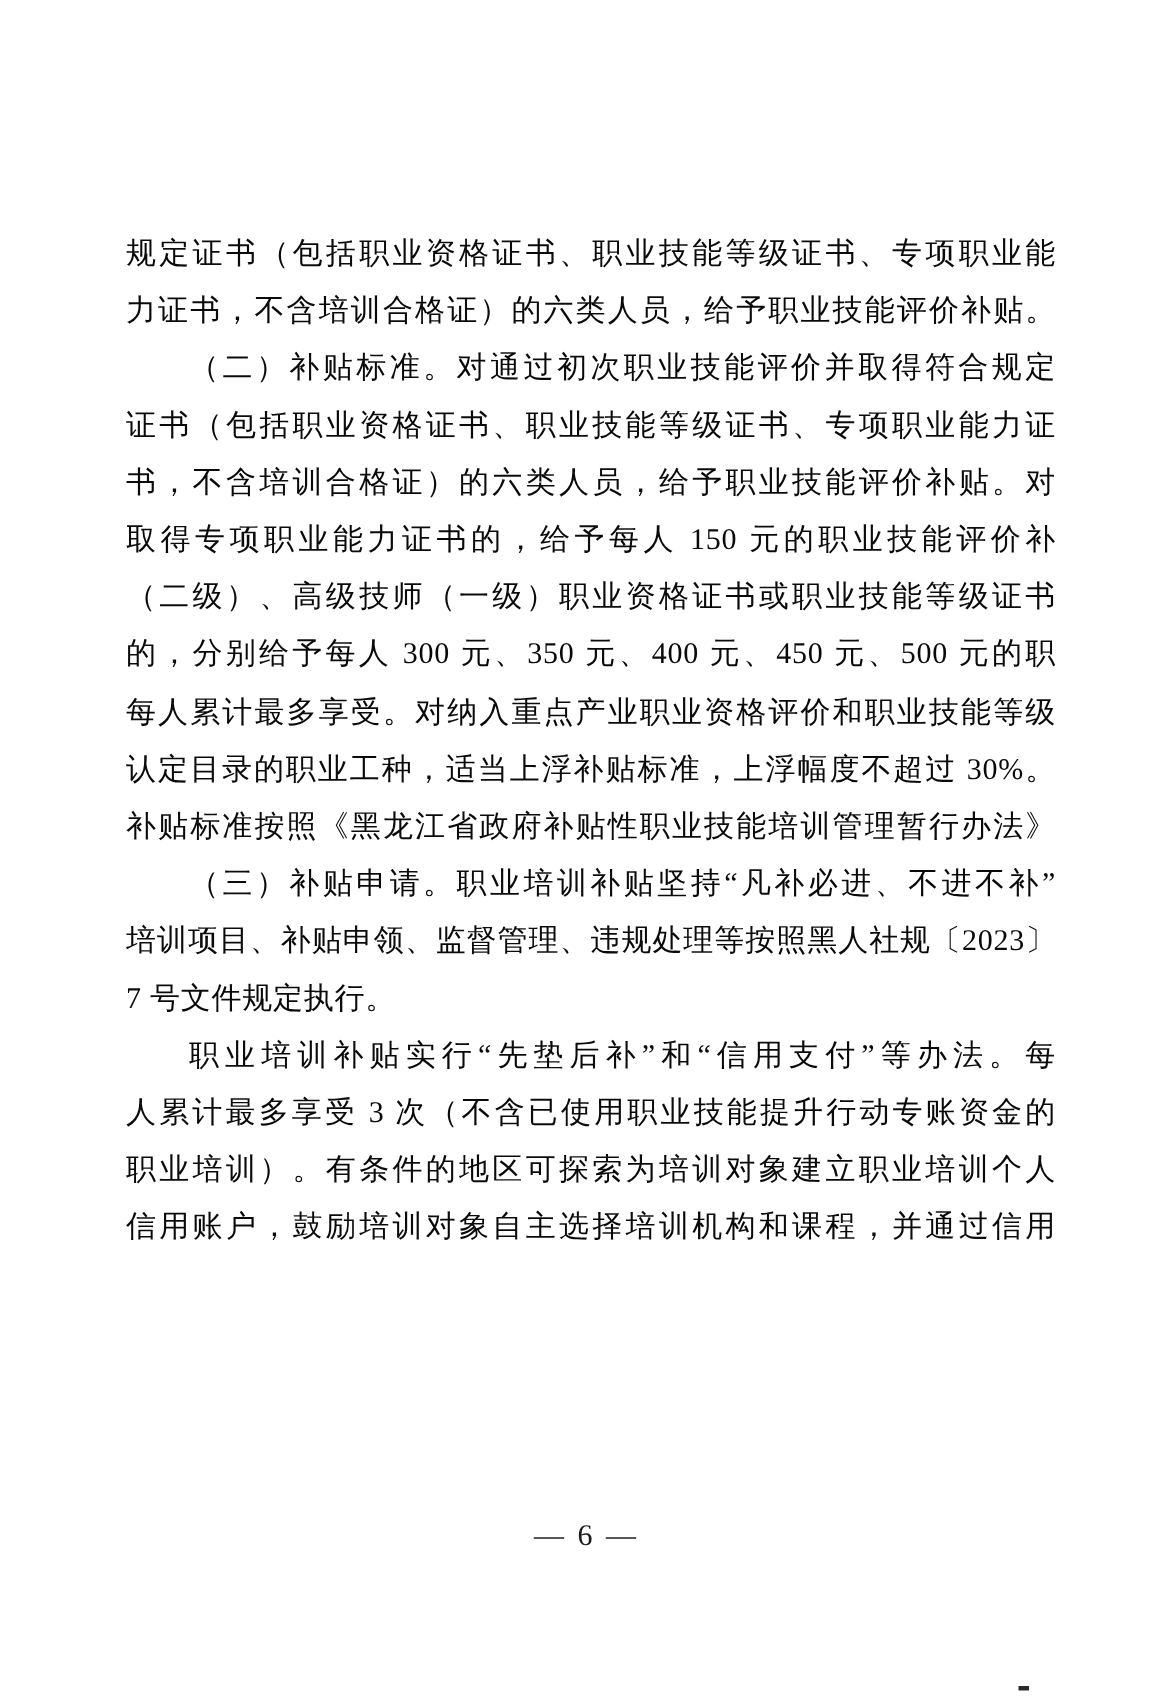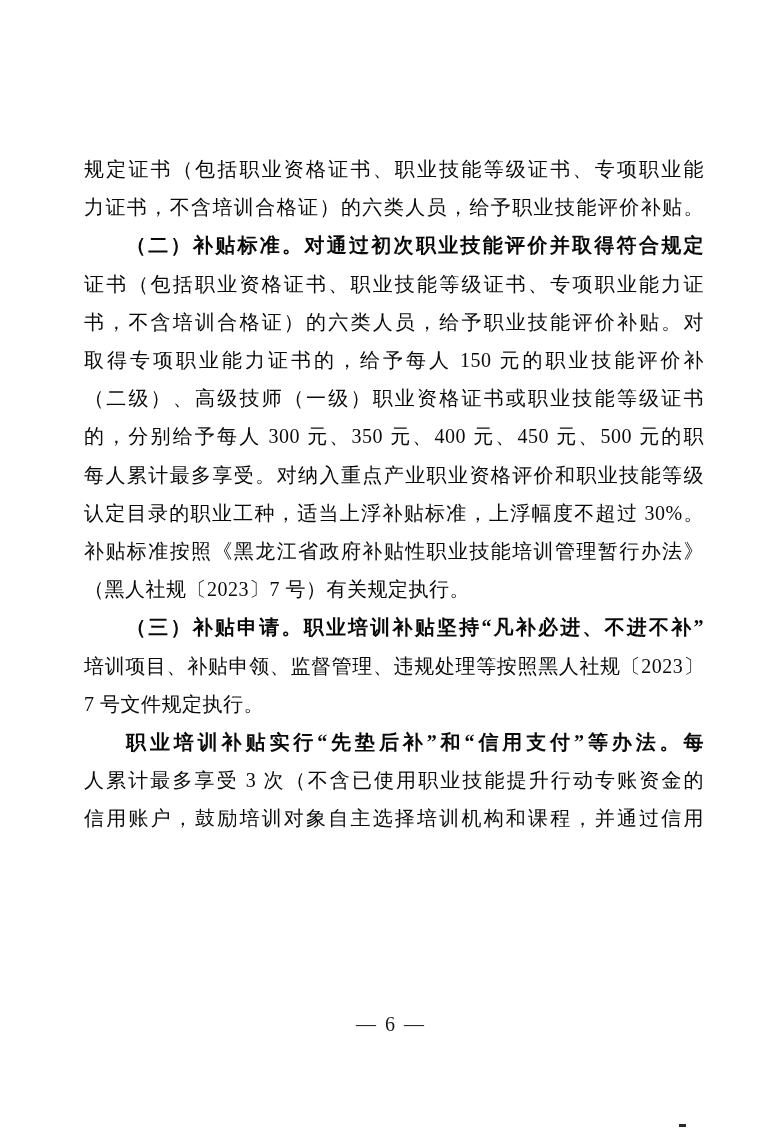--- a/index.html
+++ b/index.html
@@ -23,21 +23,21 @@
   .line {
     font-size: 20px;
     line-height: 38.2px;
     letter-spacing: 0.5px;
     white-space: normal;
     text-align: justify;
     text-align-last: justify;
     overflow: hidden;
     color: #0a0a0a;
   }
-  .line.indent { padding-left: 42px; font-weight: bold; }
+  .line.indent { padding-left: 42px; }
   .line.no-just { text-align-last: left; }
   .page-footer {
     position: absolute;
     top: 1001px;
     left: 0;
     width: 100%;
     text-align: center;
     font-size: 20px;
     letter-spacing: 2px;
     color: #1a1a1a;
@@ -74,25 +74,25 @@
     <div class="line">力证书，不含培训合格证）的六类人员，给予职业技能评价补贴。</div>
     <div class="line indent">（二）补贴标准。对通过初次职业技能评价并取得符合规定</div>
     <div class="line">证书（包括职业资格证书、职业技能等级证书、专项职业能力证</div>
     <div class="line">书，不含培训合格证）的六类人员，给予职业技能评价补贴。对</div>
     <div class="line">取得专项职业能力证书的，给予每人 150 元的职业技能评价补</div>
     <div class="line">（二级）、高级技师（一级）职业资格证书或职业技能等级证书</div>
     <div class="line">的，分别给予每人 300 元、350 元、400 元、450 元、500 元的职</div>
     <div class="line">每人累计最多享受。对纳入重点产业职业资格评价和职业技能等级</div>
     <div class="line">认定目录的职业工种，适当上浮补贴标准，上浮幅度不超过 30%。</div>
     <div class="line">补贴标准按照《黑龙江省政府补贴性职业技能培训管理暂行办法》</div>
-    <div class="line no-just">（黑人社规〔2023〕7 号）有关规定执行。</div>
     <div class="line indent">（三）补贴申请。职业培训补贴坚持“凡补必进、不进不补”</div>
     <div class="line">培训项目、补贴申领、监督管理、违规处理等按照黑人社规〔2023〕</div>
     <div class="line no-just">7 号文件规定执行。</div>
     <div class="line indent">职业培训补贴实行“先垫后补”和“信用支付”等办法。每</div>
     <div class="line">人累计最多享受 3 次（不含已使用职业技能提升行动专账资金的</div>
+    <div class="line">职业培训）。有条件的地区可探索为培训对象建立职业培训个人</div>
     <div class="line">信用账户，鼓励培训对象自主选择培训机构和课程，并通过信用</div>
   </div>
 
   <div class="page-footer">— 6 —</div>
 
   <div class="scan-speck"></div>
 </div>
 
 </body></html>

